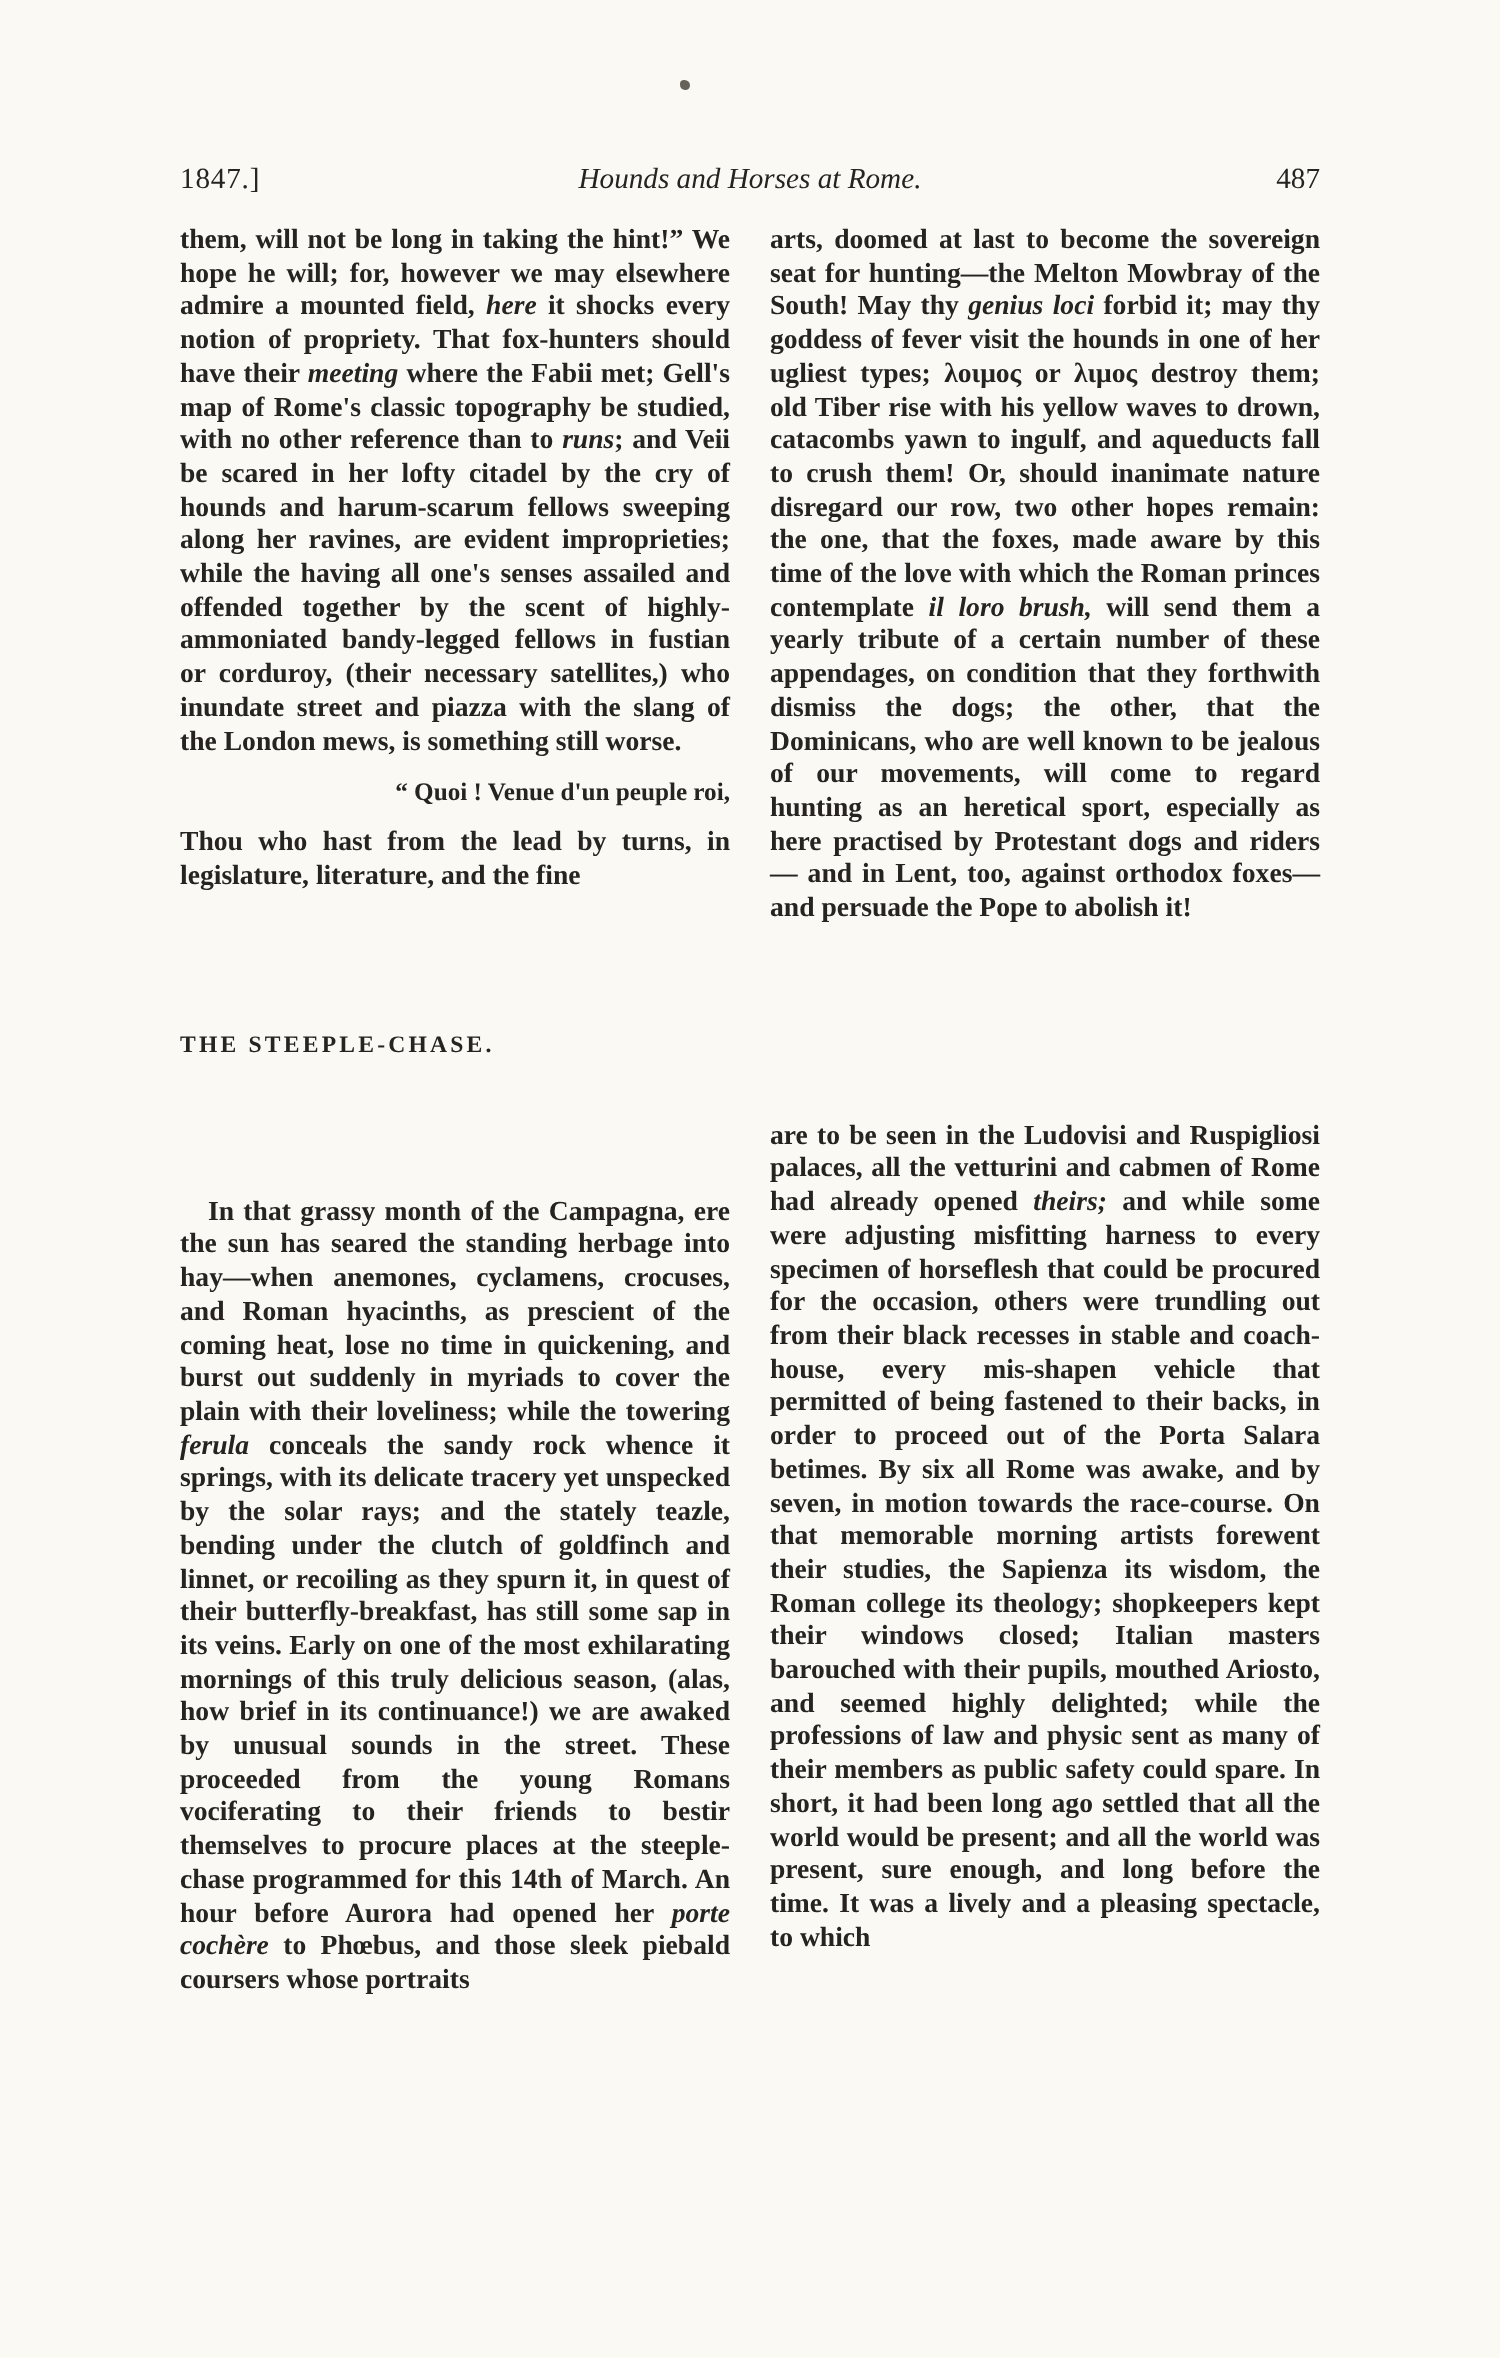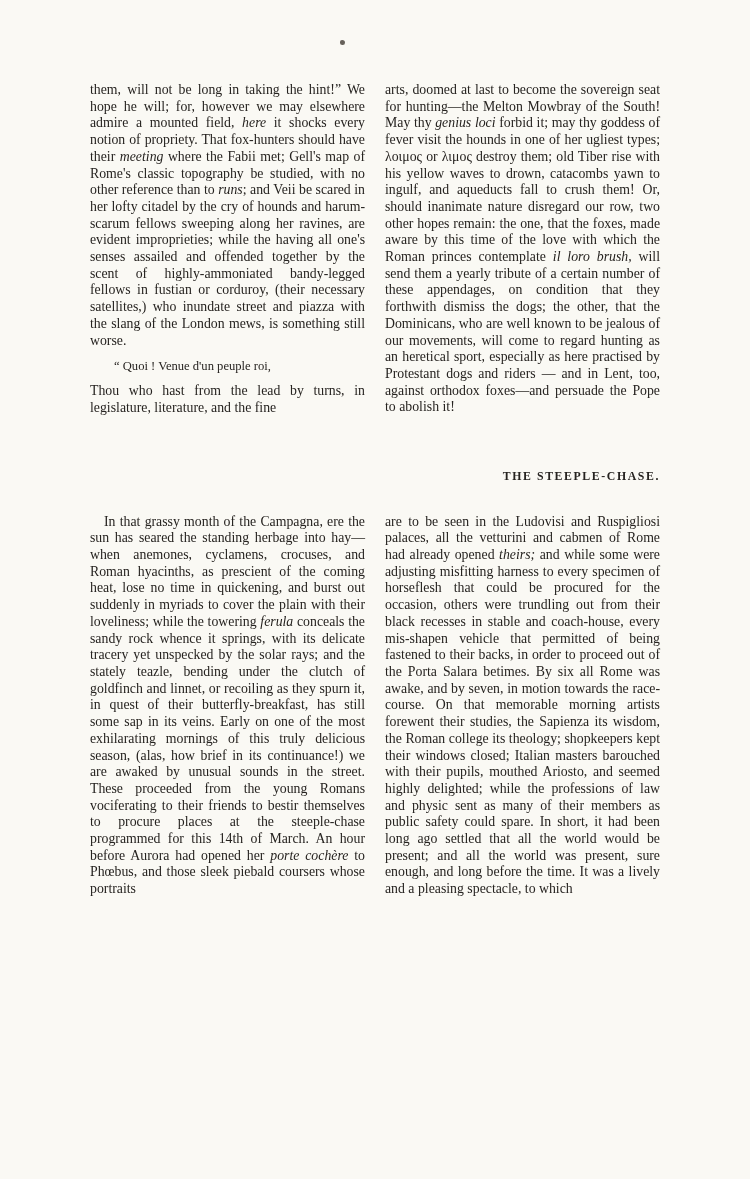--- a/index.html
+++ b/index.html
@@ -36,44 +36,50 @@
   .running-head .title { flex: 1; text-align: center; font-style: italic; }
   .running-head .folio { width: 90px; text-align: right; }
   .columns { display: flex; gap: 20px; }
   .col {
     flex: 1;
     min-width: 0;
     font-size: 13.8px;
     line-height: 16.7px;
     text-align: justify;
     hyphens: none;
+    font-weight: bold;
   }
   .col p { margin: 0; }
-  .col p.indent { text-indent: 14px; }
+  .col p.indent { text-indent: 14px; margin-top: 38px; }
   .verse {
     font-size: 12.6px;
     line-height: 16px;
     margin: 9px 0 9px 24px;
-    text-align: left;
+    text-align: right;
   }
   .section-heading {
-    text-align: right;
+    text-align: left;
     font-size: 11.8px;
     letter-spacing: 1.6px;
     font-weight: bold;
     margin: 52px 0 30px 0;
   }
   i { font-style: italic; }
 </style>
 </head>
 <body>
 
 <div class="page">
   <div class="speck"></div>
 
+  <div class="running-head">
+    <span class="date">1847.]</span>
+    <span class="title">Hounds and Horses at Rome.</span>
+    <span class="folio">487</span>
+  </div>
 
   <div class="columns">
     <div class="col">
         <p><span>them, will not be long in taking the hint!” We hope he will; for, however we may elsewhere admire a mounted field, </span><i>here</i><span> it shocks every notion of propriety. That fox-hunters should have their </span><i>meeting</i><span> where the Fabii met; Gell's map of Rome's classic topography be studied, with no other reference than to </span><i>runs</i><span>; and Veii be scared in her lofty citadel by the cry of hounds and harum-scarum fellows sweeping along her ravines, are evident improprieties; while the having all one's senses assailed and offended together by the scent of highly-ammoniated bandy-legged fellows in fustian or corduroy, (their necessary satellites,) who inundate street and piazza with the slang of the London mews, is something still worse.</span></p>
         <div class="verse">
           <div>“ Quoi ! Venue d'un peuple roi,</div>
         </div>
         <p><span>Thou who hast from the lead by turns, in legislature, literature, and the fine</span></p>
       </div>
     <div class="col">

